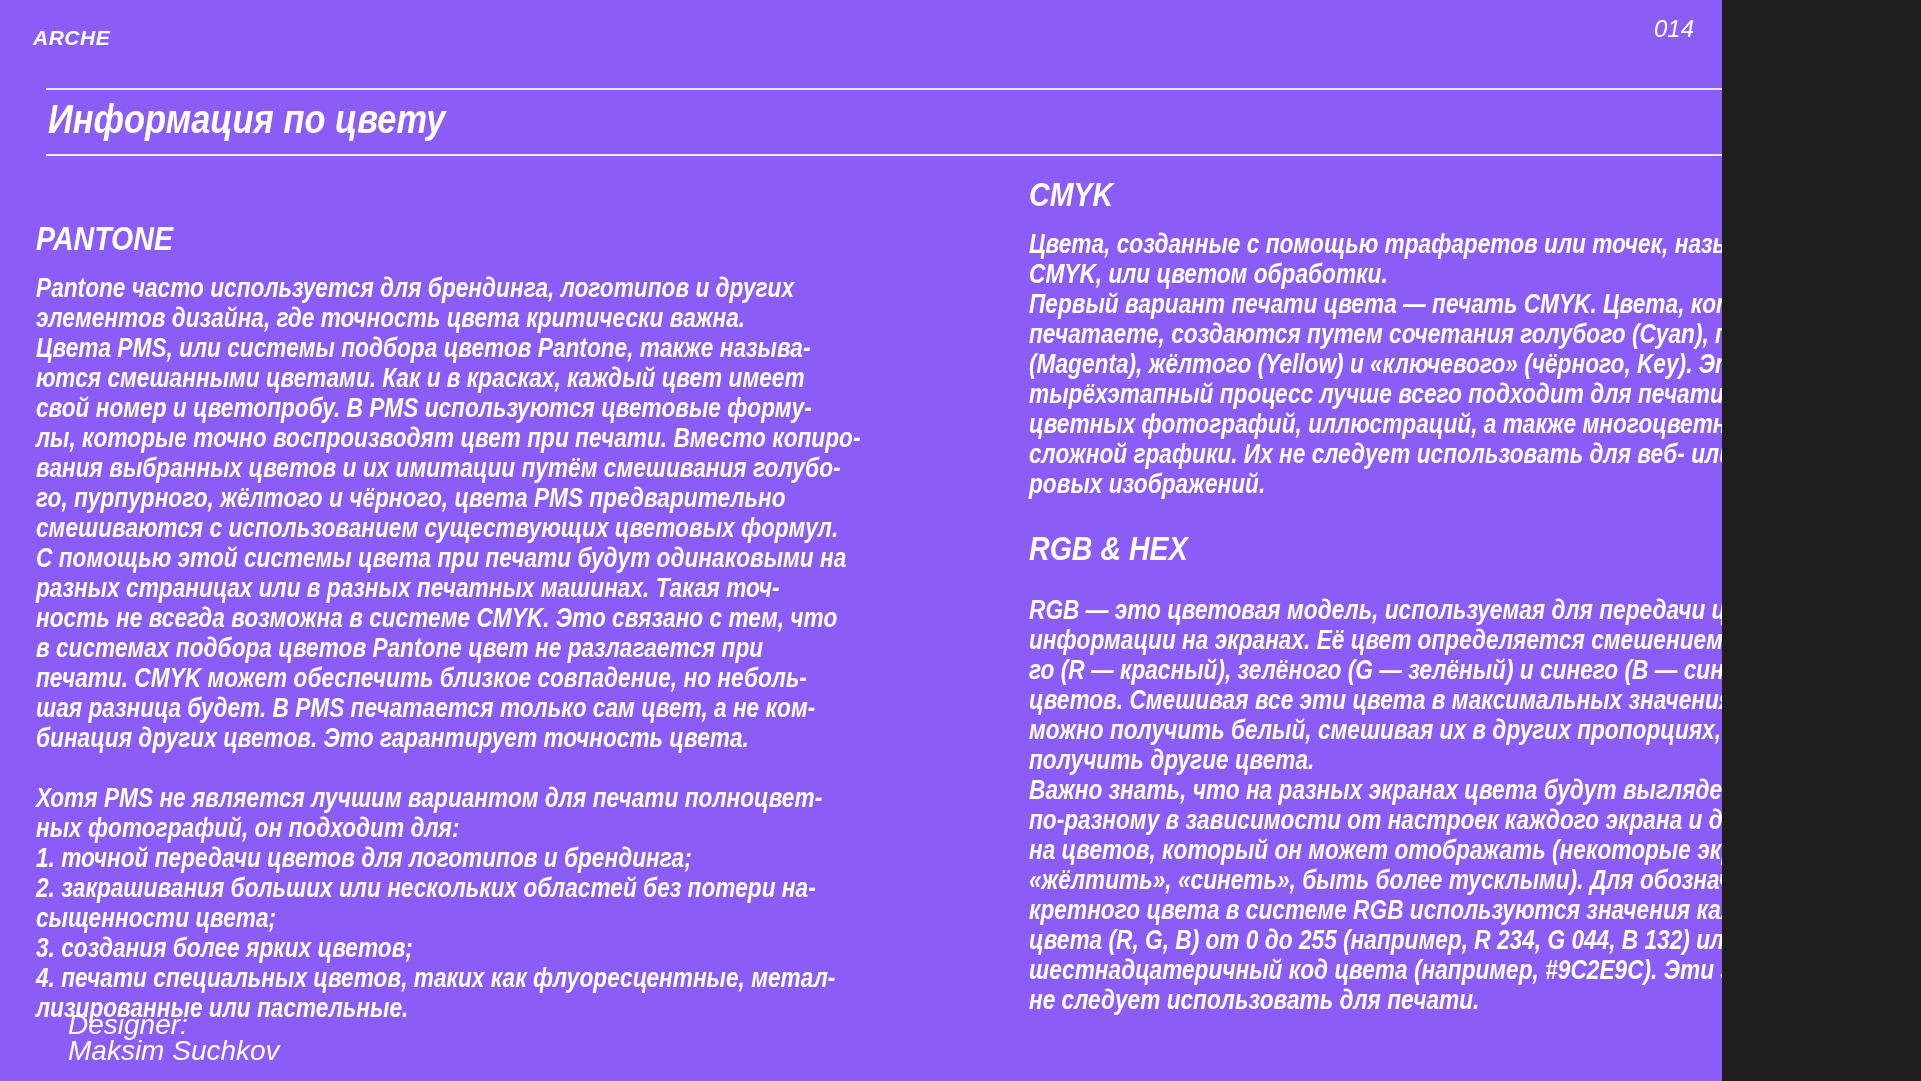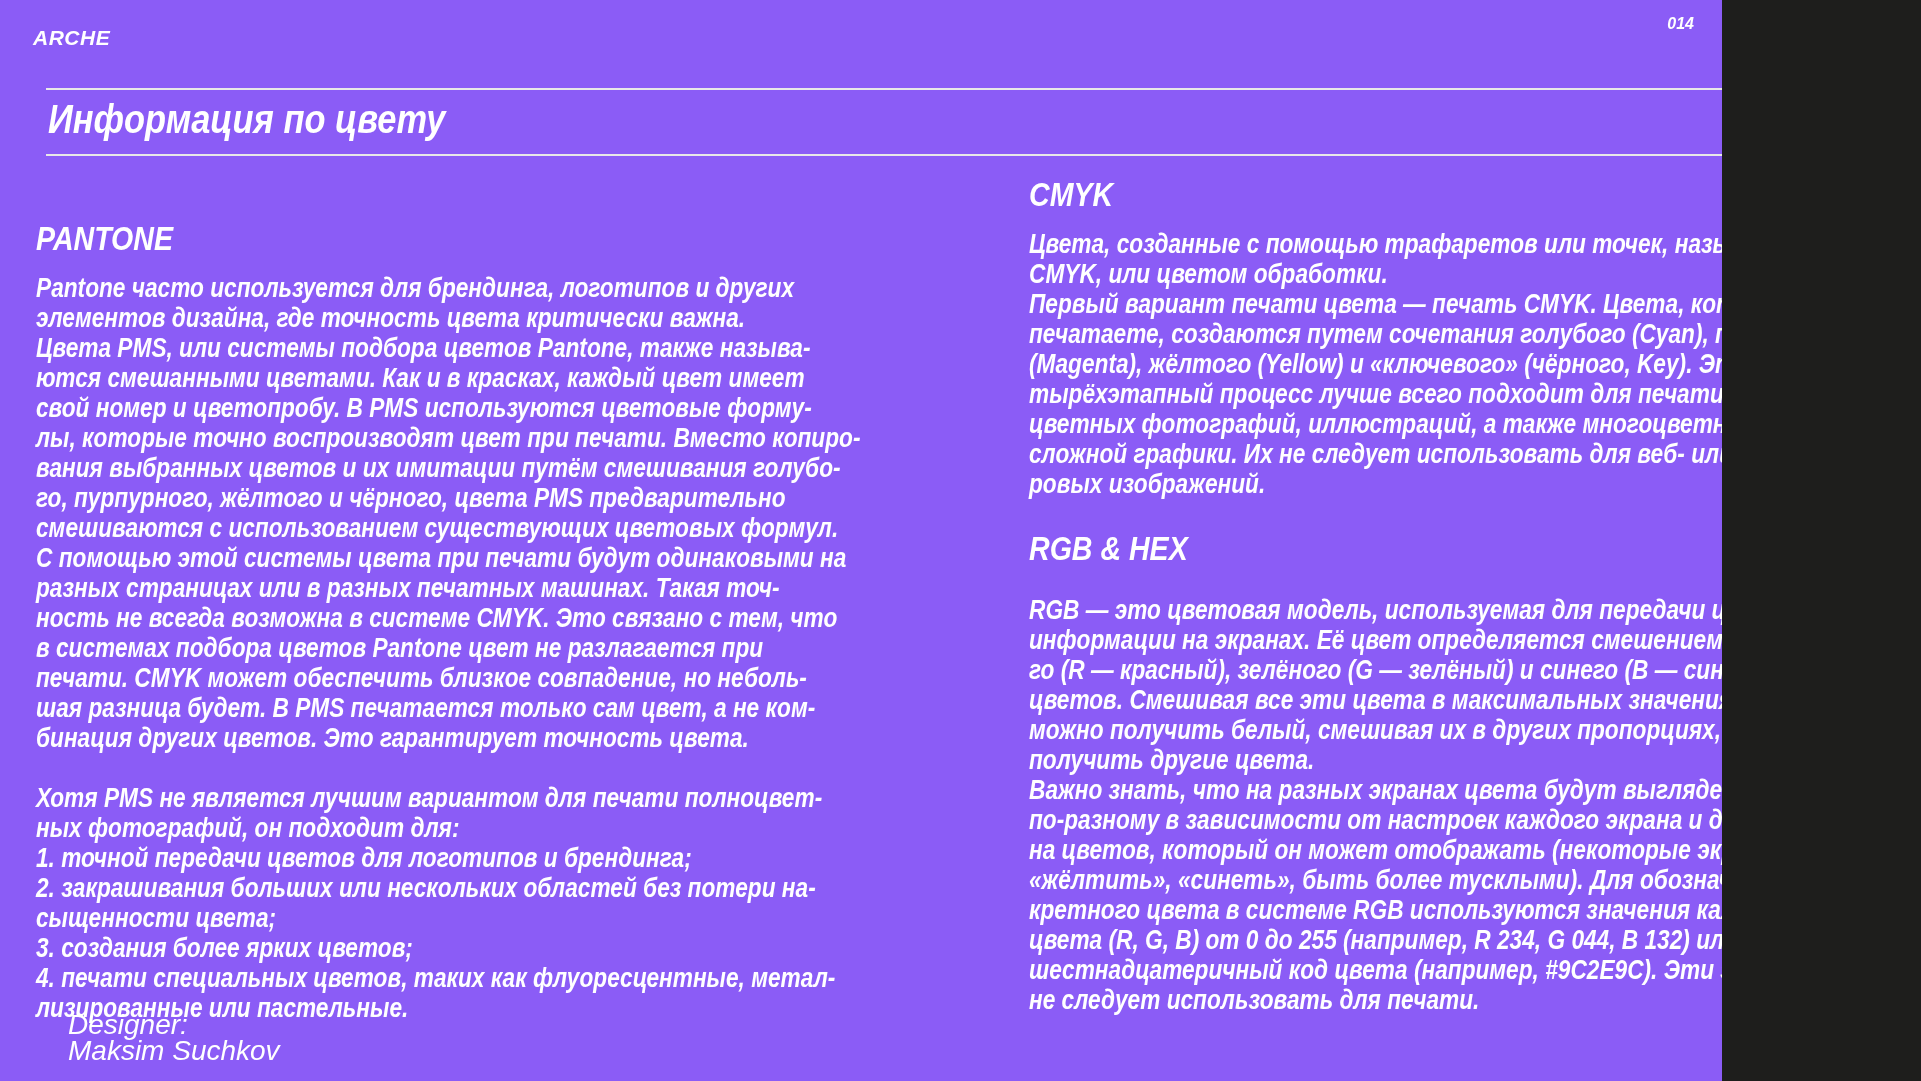--- a/index.html
+++ b/index.html
@@ -22,22 +22,22 @@
     left: 33px;
     top: 26px;
     font-size: 21px;
     font-weight: 700;
     letter-spacing: 0.5px;
   }
   .pagenum {
     position: absolute;
     right: 28px;
     top: 15px;
-    font-size: 16px;
-    font-weight: 700;
+    font-size: 24px;
+    font-weight: 400;
   }
   .rule {
     position: absolute;
     left: 46px;
     width: 1812px;
     height: 2px;
     background: #e8e8e8;
   }
   .rule-top { top: 88px; }
   .rule-title { top: 154px; }

